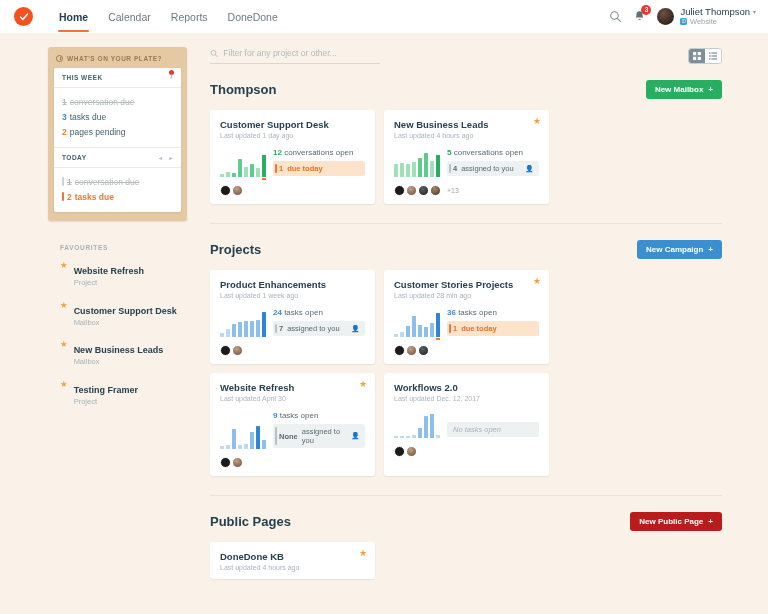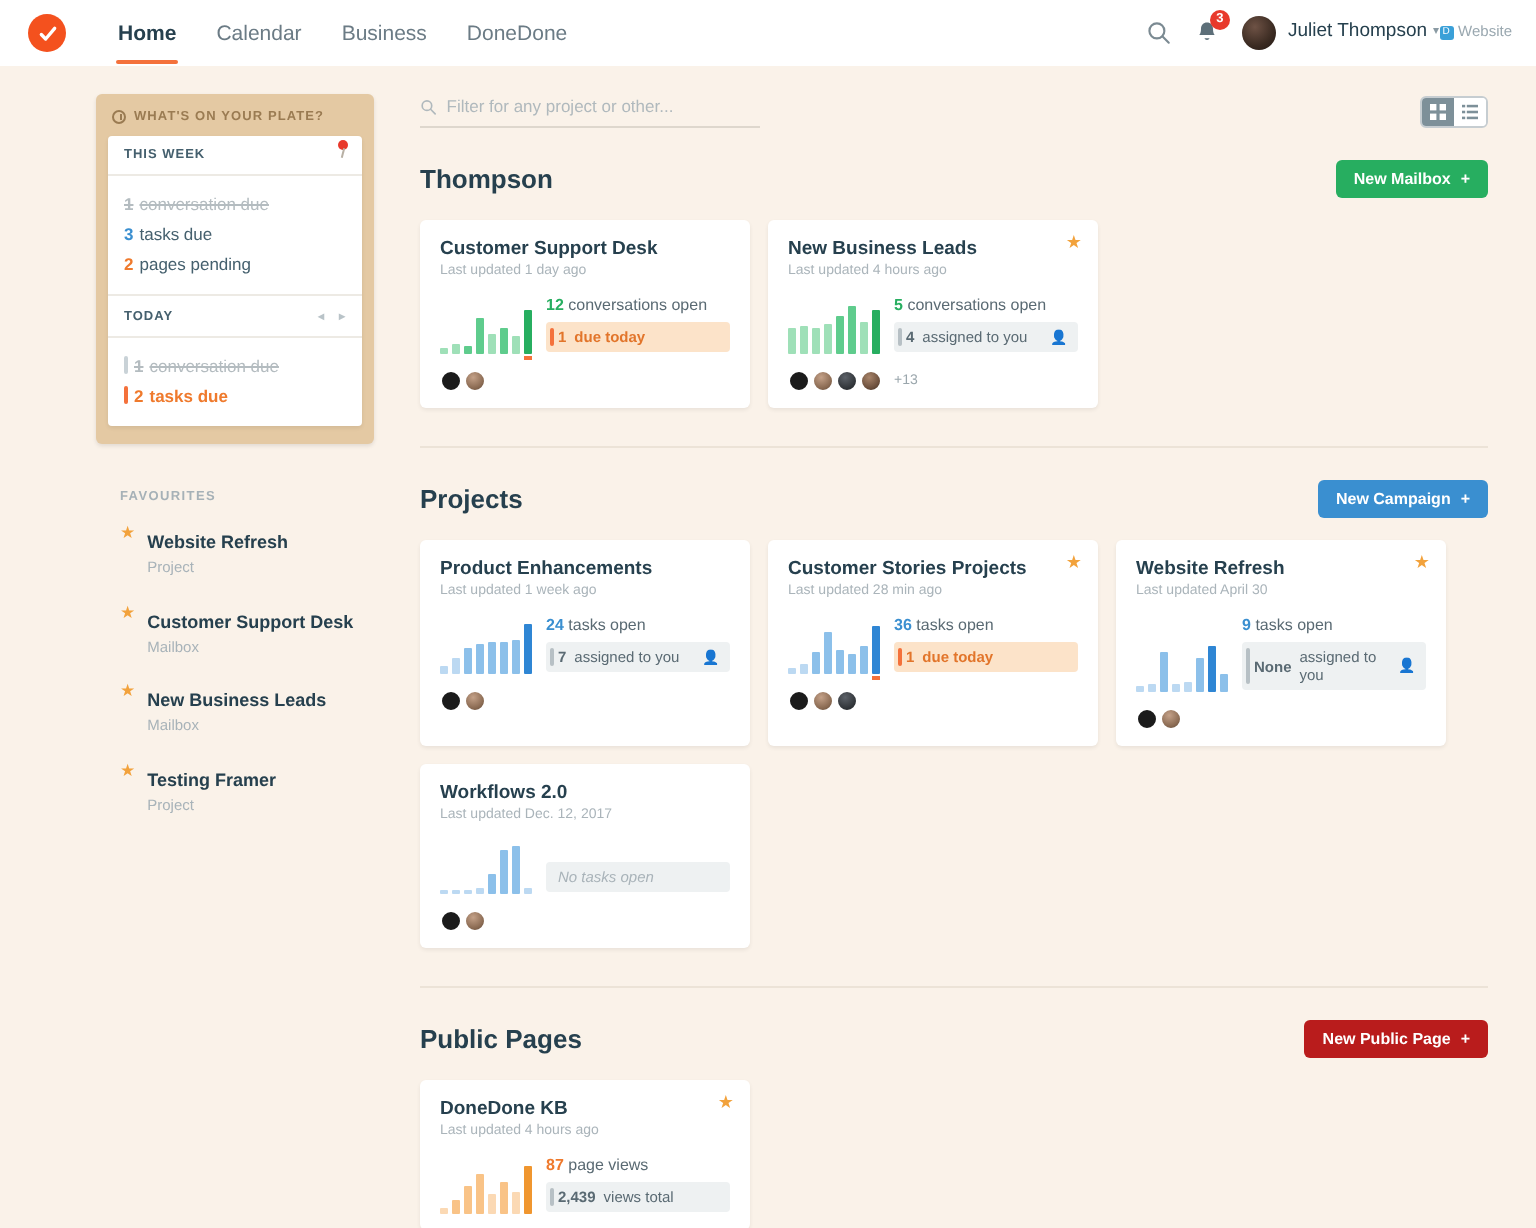--- a/index.html
+++ b/index.html
@@ -43,33 +43,33 @@
     background: #e8392b; color: #fff; font-size: 6.5px;
     min-width: 10px; height: 10px; border-radius: 5px;
     display: flex; align-items: center; justify-content: center;
     padding: 0 2px; font-weight: bold; line-height: 1;
   }
   .user-block { display: flex; align-items: center; gap: 6px; cursor: pointer; }
   .user-avatar {
     width: 17px; height: 17px; border-radius: 50%;
     background: radial-gradient(circle at 38% 32%, #6e5245 0%, #3b2b22 60%, #231914 100%);
   }
-  .user-meta { display: flex; flex-direction: row; line-height: 1.15; }
+  .user-meta { display: flex; flex-direction: column; line-height: 1.15; }
   .user-name { font-size: 9.5px; color: #26404e; display: flex; align-items: center; gap: 3px; }
   .caret { font-size: 6px; color: #8a9aa3; }
   .user-org { font-size: 7.5px; color: #9aa8b0; display: flex; align-items: center; gap: 2.5px; }
   .org-chip {
     width: 7px; height: 7px; border-radius: 1.5px; background: #3aa0d8;
     color: #fff; font-size: 5px; display: flex; align-items: center; justify-content: center;
   }
 
   
   .page { display: flex; height: 581px; }
   .sidebar { width: 205px; flex: 0 0 205px; padding: 14px 0 0 48px; }
-  .content { flex: 1; padding: 0 24px 0 5px; overflow: hidden; }
+  .content { flex: 1; padding: 0 46px 0 5px; overflow: hidden; }
 
   
   .plate-wrap {
     width: 139px; background: #e4c9a3;
     border-radius: 3px; padding: 7px 6px 9px 6px;
     box-shadow: 0 1px 2px rgba(0,0,0,.10);
   }
   .plate-head {
     display: flex; align-items: center; gap: 4px;
     font-size: 6.5px; letter-spacing: .55px; font-weight: bold;
@@ -232,21 +232,21 @@
   </div>
 
   <div class="navtabs">
     <div class="navtab active">
         <span>Home</span>
       </div>
     <div class="navtab">
         <span>Calendar</span>
       </div>
     <div class="navtab">
-        <span>Business</span>
+        <span>Reports</span>
       </div>
     <div class="navtab">
         <span>DoneDone</span>
       </div>
   </div>
 
   <div class="nav-right">
     <div class="icon-btn">
       <svg width="13" height="13" viewBox="0 0 16 16">
         <circle cx="6.7" cy="6.7" r="4.6" stroke="#7b8a92" stroke-width="1.3" fill="none"></circle>
@@ -614,42 +614,20 @@
         <button class="btn btn-orange">
           <span>New Public Page</span>
           <span>+</span>
         </button>
       </div>
       <div class="card-grid">
         <div class="card">
           <span class="card-star">★</span>
           <div class="card-title">DoneDone KB</div>
           <div class="card-sub">Last updated 4 hours ago</div>
-          <div class="card-body">
-            <div class="spark">
-              <i class="b or1" style="height:3px"></i>
-                <i class="b or2" style="height:7px"></i>
-                <i class="b or2" style="height:14px"></i>
-              <i class="b or2" style="height:20px"></i>
-                <i class="b or1" style="height:10px"></i>
-                <i class="b or2" style="height:16px"></i>
-              <i class="b or1" style="height:11px"></i>
-                <i class="b or3" style="height:24px"></i>
-            </div>
-            <div class="card-stats">
-              <div class="stat-line">
-                <span class="num n-orange">87</span>
-                <span>page views</span>
-              </div>
-              <div class="pill">
-                <span class="num">2,439</span>
-                <span>views total</span>
-              </div>
-            </div>
-          </div>
 
         </div>
       </div>
 
     </div>
 
   </div>
 </div>
 
 </body></html>

